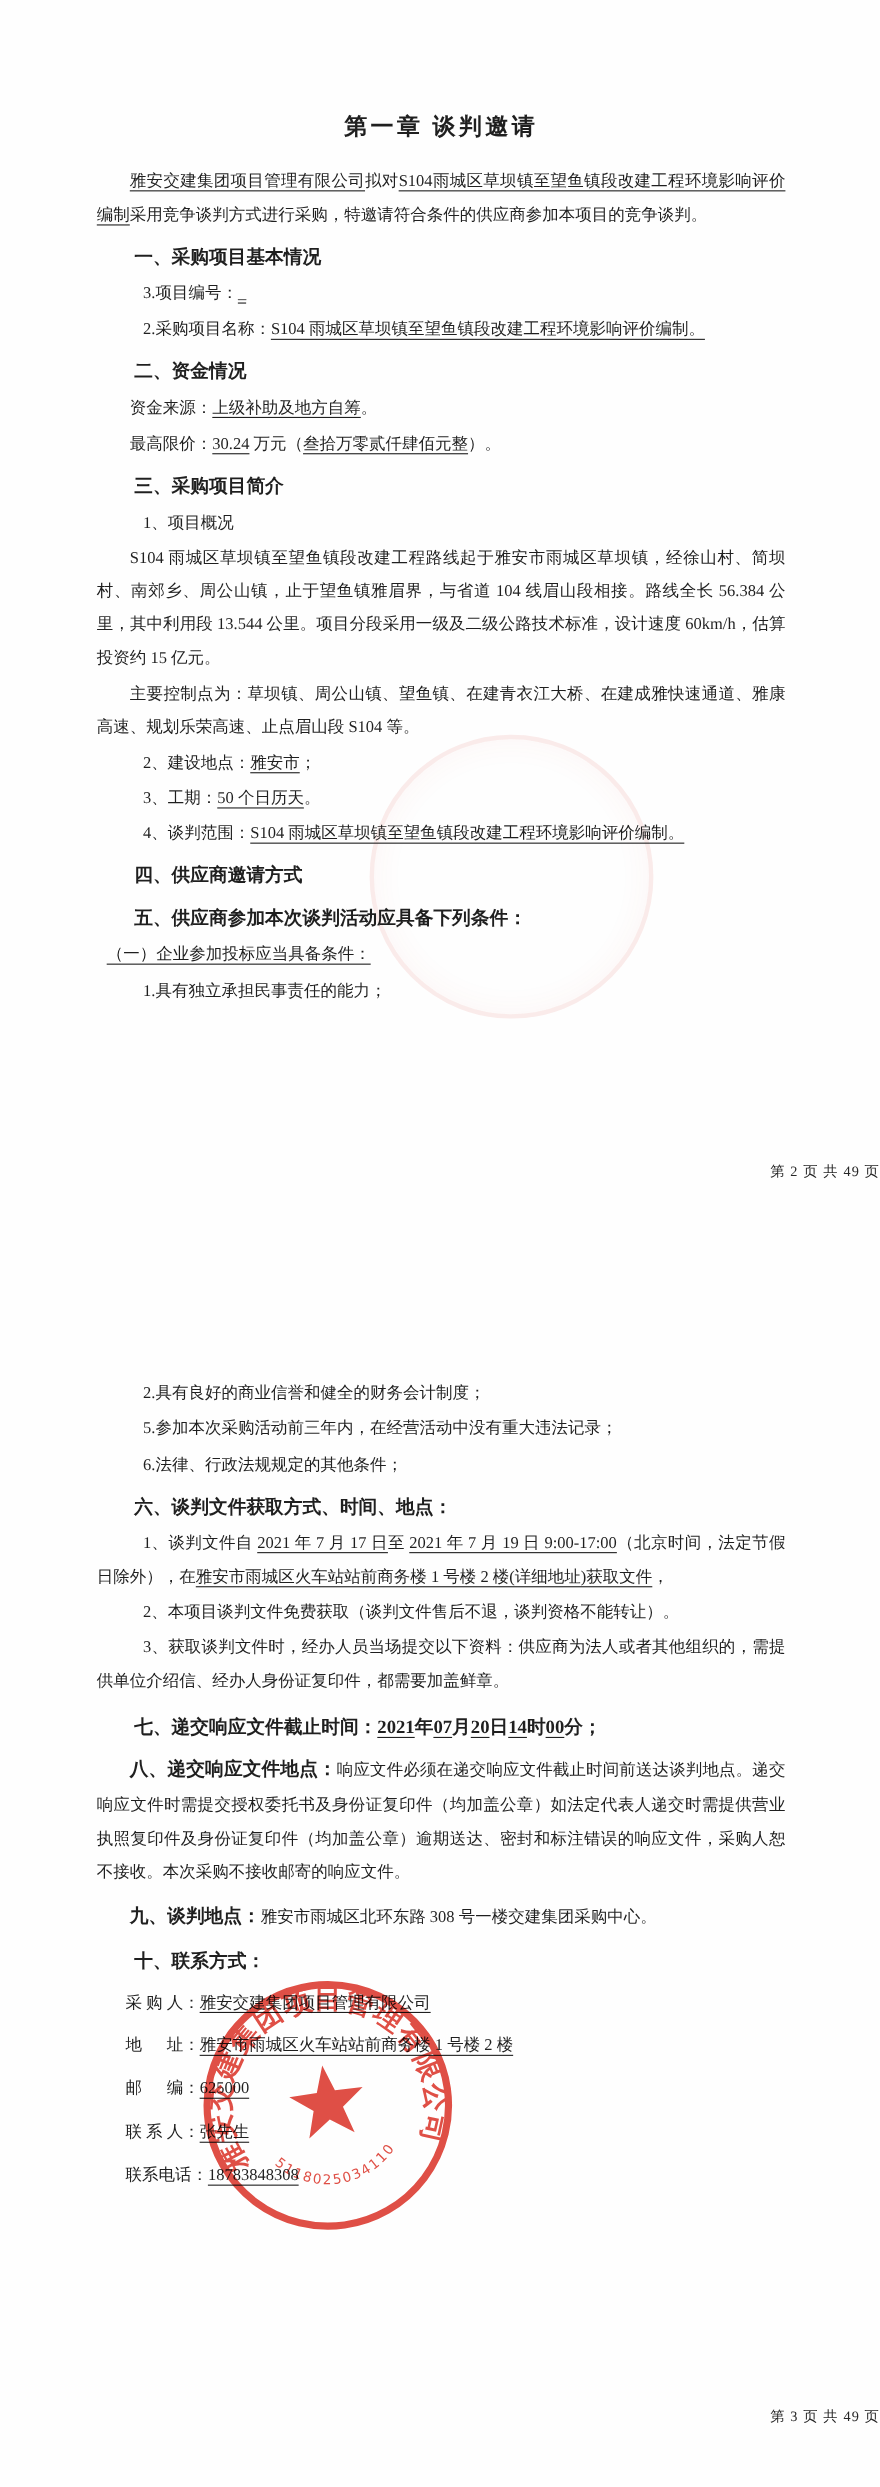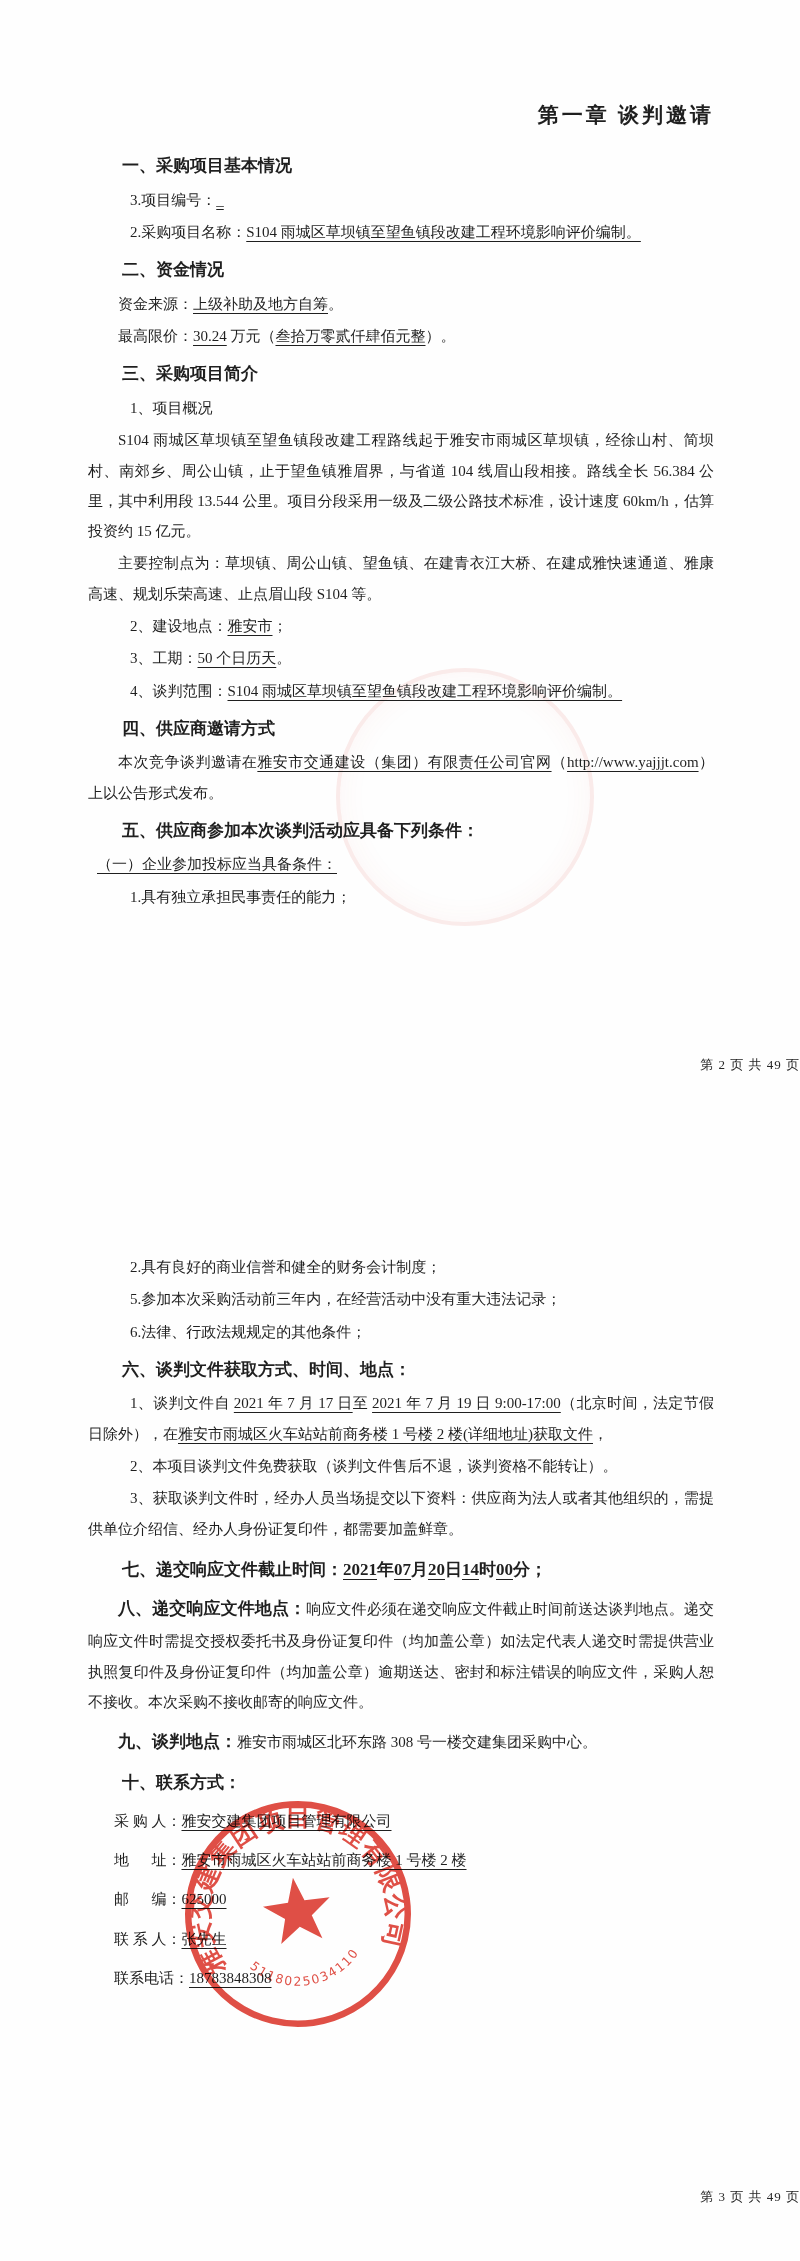--- a/index.html
+++ b/index.html
@@ -5,21 +5,21 @@
   html,body { margin:0; padding:0; background:#e9e9e9; }
   .canvas {
     position:relative; width:800px; height:2261px; margin:0 auto;
     background:#fefefe; overflow:hidden;
     font-family:"Liberation Serif","DejaVu Serif",serif;
     color:#1f1f1f;
   }
   .content { position:absolute; left:88px; width:626px; font-size:15px; line-height:2.02; text-align:justify; }
   .p2 { top:94px; }
   .p3 { top:1250px; }
-  .title { font-size:21px; font-weight:bold; text-align:right; letter-spacing:3px; margin:0 0 14px 0; }
+  .title { font-size:21px; font-weight:bold; text-align:center; letter-spacing:3px; margin:0 0 14px 0; }
   .sec { font-size:17px; font-weight:bold; text-indent:2em; margin:7px 0 3px 0; line-height:1.85; }
   p { margin:0; }
   .para { margin:2px 0; }
   .ind2  { text-indent:2em; }
   .ind28 { text-indent:2.8em; }
   .ind06 { text-indent:0.6em; }
   .u { text-decoration:underline; text-underline-offset:4px; text-decoration-thickness:1px; }
   .bold { font-weight:bold; }
   .footer { position:absolute; left:0; width:100%; text-align:right; font-size:13px; color:#262626; letter-spacing:1px; }
   .f2 { top:1056px; }
@@ -44,20 +44,21 @@
 <body>
 
 <div class="canvas">
 
   <div class="ghost-stamp"></div>
 
   <div class="content p2">
 
     <h1 class="title">第一章  谈判邀请</h1>
 
+    <p class="para ind2"><span class="u">雅安交建集团项目管理有限公司</span><span>拟对</span><span class="u">S104雨城区草坝镇至望鱼镇段改建工程环境影响评价编制</span><span>采用竞争谈判方式进行采购，特邀请符合条件的供应商参加本项目的竞争谈判。</span></p>
 
     <h2 class="sec">一、采购项目基本情况</h2>
 
     <p class="para ind28"><span>3.项目编号：</span><span class="u">_</span></p>
     <p class="para ind28"><span>2.采购项目名称：</span><span class="u">S104 雨城区草坝镇至望鱼镇段改建工程环境影响评价编制。</span></p>
 
     <h2 class="sec">二、资金情况</h2>
 
     <p class="para ind2"><span>资金来源：</span><span class="u">上级补助及地方自筹</span><span>。</span></p>
     <p class="para ind2"><span>最高限价：</span><span class="u">30.24</span><span> 万元（</span><span class="u">叁拾万零贰仟肆佰元整</span><span>）。</span></p>
@@ -67,21 +68,20 @@
     <p class="para ind28">1、项目概况</p>
     <p class="para ind2">S104 雨城区草坝镇至望鱼镇段改建工程路线起于雅安市雨城区草坝镇，经徐山村、简坝村、南郊乡、周公山镇，止于望鱼镇雅眉界，与省道 104 线眉山段相接。路线全长 56.384 公里，其中利用段 13.544 公里。项目分段采用一级及二级公路技术标准，设计速度 60km/h，估算投资约 15 亿元。</p>
     <p class="para ind2">主要控制点为：草坝镇、周公山镇、望鱼镇、在建青衣江大桥、在建成雅快速通道、雅康高速、规划乐荣高速、止点眉山段 S104 等。</p>
 
     <p class="para ind28"><span>2、建设地点：</span><span class="u">雅安市</span><span>；</span></p>
     <p class="para ind28"><span>3、工期：</span><span class="u">50 个日历天</span><span>。</span></p>
     <p class="para ind28"><span>4、谈判范围：</span><span class="u">S104 雨城区草坝镇至望鱼镇段改建工程环境影响评价编制。</span></p>
 
     <h2 class="sec">四、供应商邀请方式</h2>
 
-    <p class="para ind2"><span>本次竞争谈判邀请在</span><span class="u">雅安市交通建设（集团）有限责任公司官网</span><span>（</span><span class="u">http://www.yajjjt.com</span><span>）上以公告形式发布。</span></p>
 
     <h2 class="sec">五、供应商参加本次谈判活动应具备下列条件：</h2>
 
     <p class="para ind06"><span class="u">（一）企业参加投标应当具备条件：</span></p>
     <p class="para ind28">1.具有独立承担民事责任的能力；</p>
 
   </div>
 
   <div class="footer f2">第 2 页 共 49 页</div>
 

